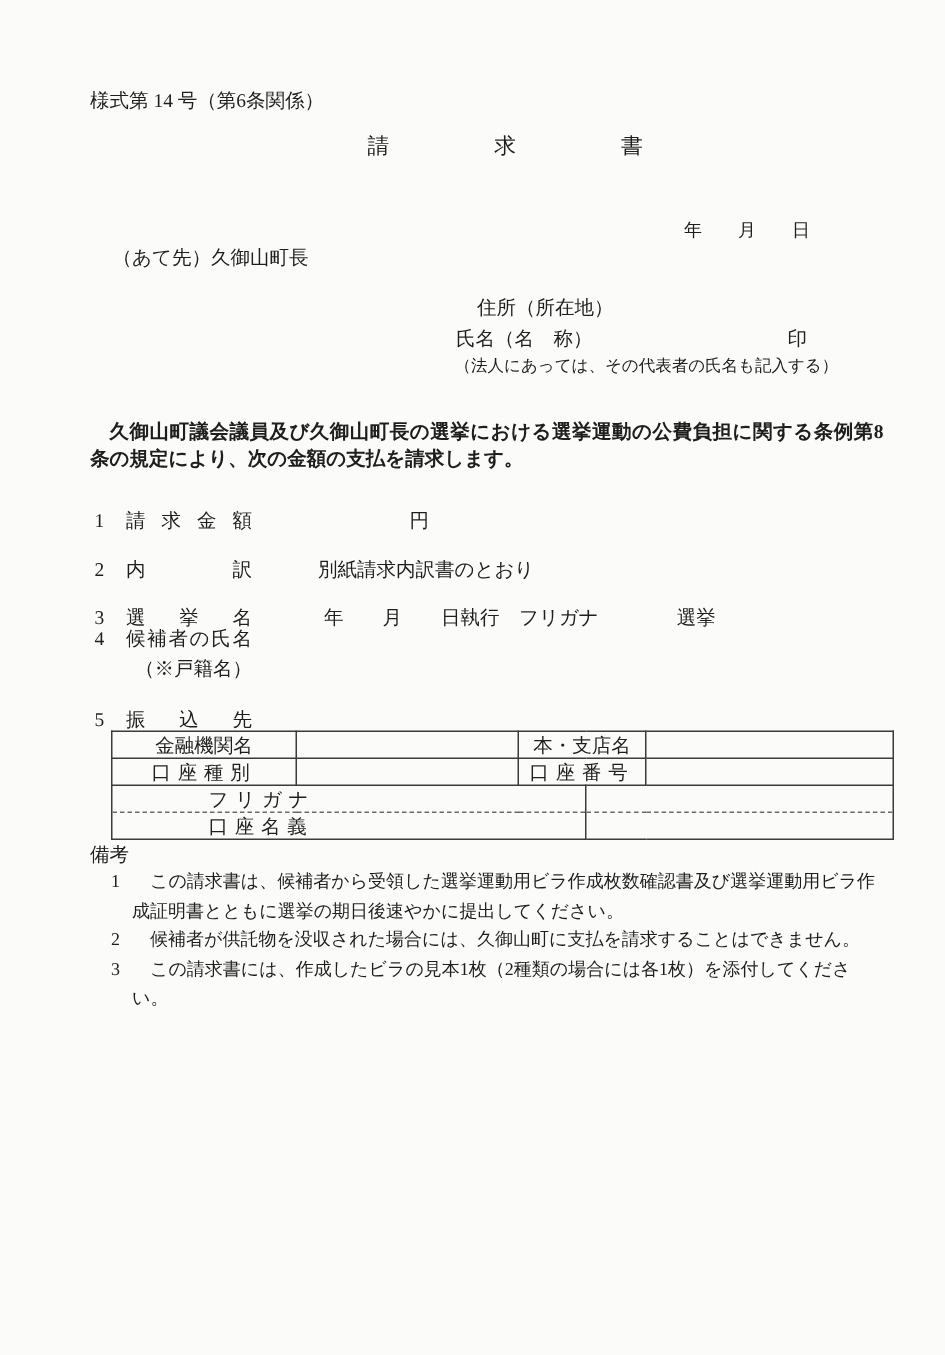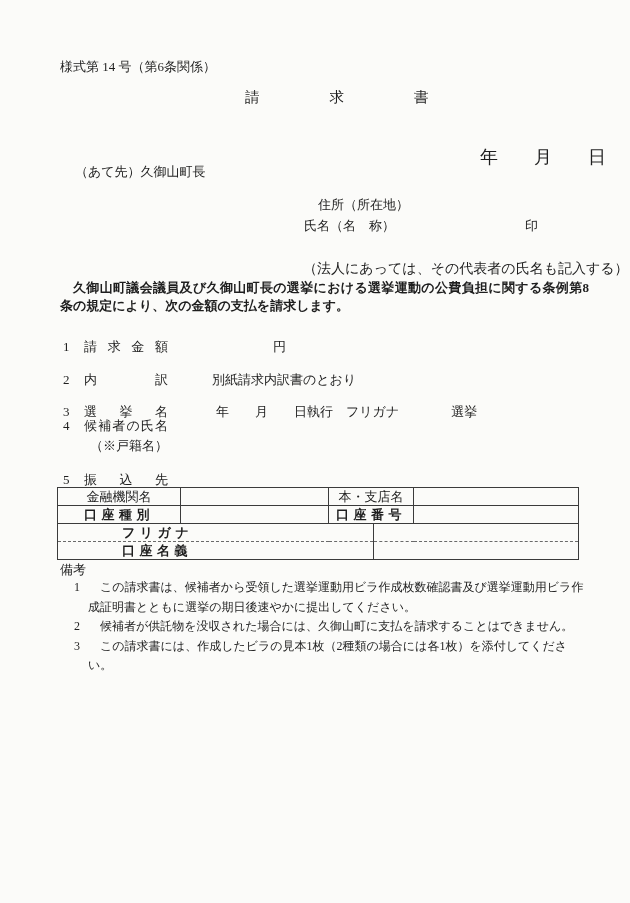--- a/index.html
+++ b/index.html
@@ -10,26 +10,26 @@
     color:#1e1e1e;
     position:relative;
     -webkit-font-smoothing:antialiased;
   }
   .sheet{position:absolute;inset:0;width:630px;height:671px;overflow:hidden;}
   .abs{position:absolute;white-space:nowrap;}
 
   #form-number{left:60px;top:58px;font-size:13px;}
   #doc-title{left:245px;top:88px;font-size:14.5px;letter-spacing:70px;}
   #doc-subtitle{left:218px;top:107px;font-size:13px;letter-spacing:4.5px;}
-  #date-line{left:480px;top:145px;font-size:18px;}
+  #date-line{left:456px;top:145px;font-size:12px;}
   #addressee{left:75px;top:163px;font-size:13px;}
   #address-label{left:318px;top:196px;font-size:13px;}
   #name-label{left:304px;top:217px;font-size:13px;font-family:Liberation Mono, monospace;}
   #seal{left:525px;top:217px;font-size:13px;}
-  #corporate-note{left:303px;top:260px;font-size:14px;}
+  #corporate-note{left:303px;top:236px;font-size:11px;}
 
   #body-paragraph{
     position:absolute;left:60px;top:279px;width:529px;
     font-size:13px;line-height:18px;text-indent:13px;
     white-space:normal;text-align:justify;font-weight:bold;
   }
 
   .item{position:absolute;left:63px;font-size:13px;}
   .item .num{display:inline-block;width:21px;}
   .item .jl{
@@ -38,31 +38,31 @@
     text-justify:inter-character;
   }
   #item-1{top:338px;} #item-1 .value{margin-left:105px;}
   #item-2{top:371px;} #item-2 .value{margin-left:44px;}
   #item-3{top:403px;} #item-3 .value{margin-left:48px;}
   #item-4{top:417px;}
   #item-4 .sublabel{display:block;margin-left:27px;margin-top:2px;}
   #item-5{top:471px;}
 
   #bank-table{
-    position:absolute;left:57px;top:487px;
+    position:absolute;left:74px;top:487px;
     border-collapse:collapse;table-layout:fixed;width:521px;
     font-size:13px;
   }
   #bank-table td{
     border:1px solid #3b3b3b;
     height:17px;padding:0;line-height:17px;
     overflow:hidden;
   }
   #bank-table td.lbl{text-align:center;}
-  #bank-table td.ls4{letter-spacing:4.5px;font-weight:bold;}
+  #bank-table td.ls4{letter-spacing:4.5px;}
   #bank-table tr.row-furigana td{border-bottom:none;}
   #bank-table tr.row-meigi td{border-top:1px dashed #6a6a6a;}
   #bank-table td.wide-lbl{text-align:left;padding-left:64px;}
 
   #remarks-heading{left:60px;top:561px;font-size:13px;}
   #remarks-notes{
     position:absolute;left:60px;top:578px;width:524px;
     white-space:normal;
   }
   .note{

